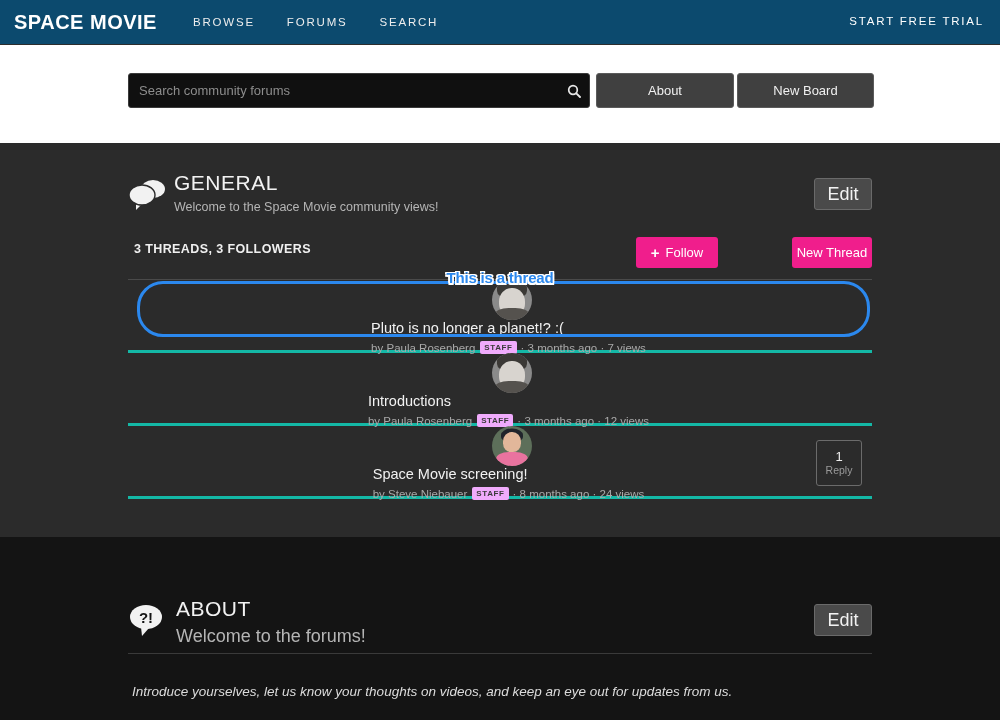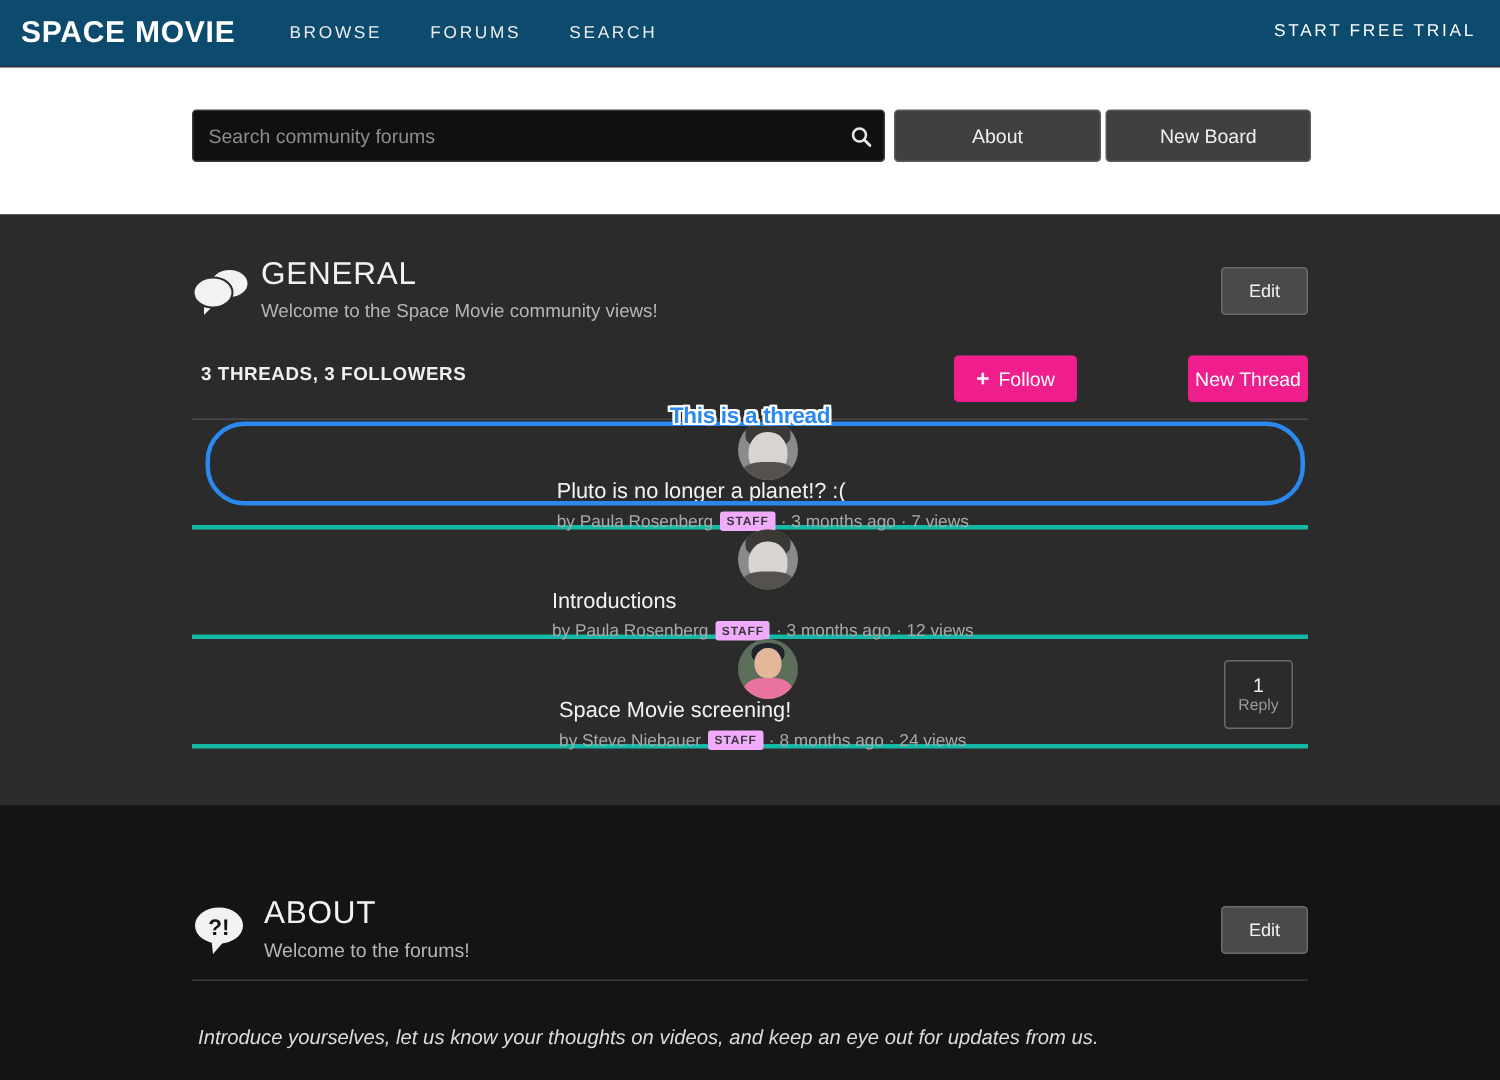--- a/index.html
+++ b/index.html
@@ -80,21 +80,21 @@
     position:absolute;left:46px;top:0;
     font-size:21px;letter-spacing:.5px;color:#f2f2f2;white-space:nowrap;
   }
   .board-sub{
     position:absolute;left:46px;top:29px;
     font-size:12.5px;color:#b5b5b5;white-space:nowrap;
   }
   .edit-btn{
     position:absolute;right:0;top:7px;width:56px;height:30px;
     background:#4a4a4a;border:1px solid #6a6a6a;border-radius:3px;
-    color:#f2f2f2;font-size:12px;
+    color:#f2f2f2;font-size:18px;
     display:flex;align-items:center;justify-content:center;cursor:pointer;
   }
 
   .stats-row{
     position:absolute;left:128px;top:237px;width:744px;height:38px;
   }
   .stats-text{
     position:absolute;left:6px;top:5px;
     font-size:12.5px;font-weight:bold;letter-spacing:.4px;color:#f0f0f0;
     white-space:nowrap;
@@ -191,21 +191,21 @@
     background:#141414;
   }
   .about-head{position:absolute;left:128px;top:60px;width:744px;height:58px;}
   .qbubble{position:absolute;left:0;top:6px;width:38px;height:34px;}
   .about-title{
     position:absolute;left:48px;top:0;
     font-size:21px;letter-spacing:.5px;color:#f2f2f2;white-space:nowrap;
   }
   .about-sub{
     position:absolute;left:48px;top:29px;
-    font-size:13px;color:#b5b5b5;white-space:nowrap;
+    font-size:18px;color:#b5b5b5;white-space:nowrap;
   }
   .about-divider{
     position:absolute;left:128px;top:653px;width:744px;height:1px;
     background:#3a3a3a;
   }
   .about-body{
     position:absolute;left:132px;top:681px;width:760px;
     font-size:13.5px;font-style:italic;color:#dcdcdc;line-height:21px;
   }
   .about-body p{margin:0;white-space:nowrap;}

